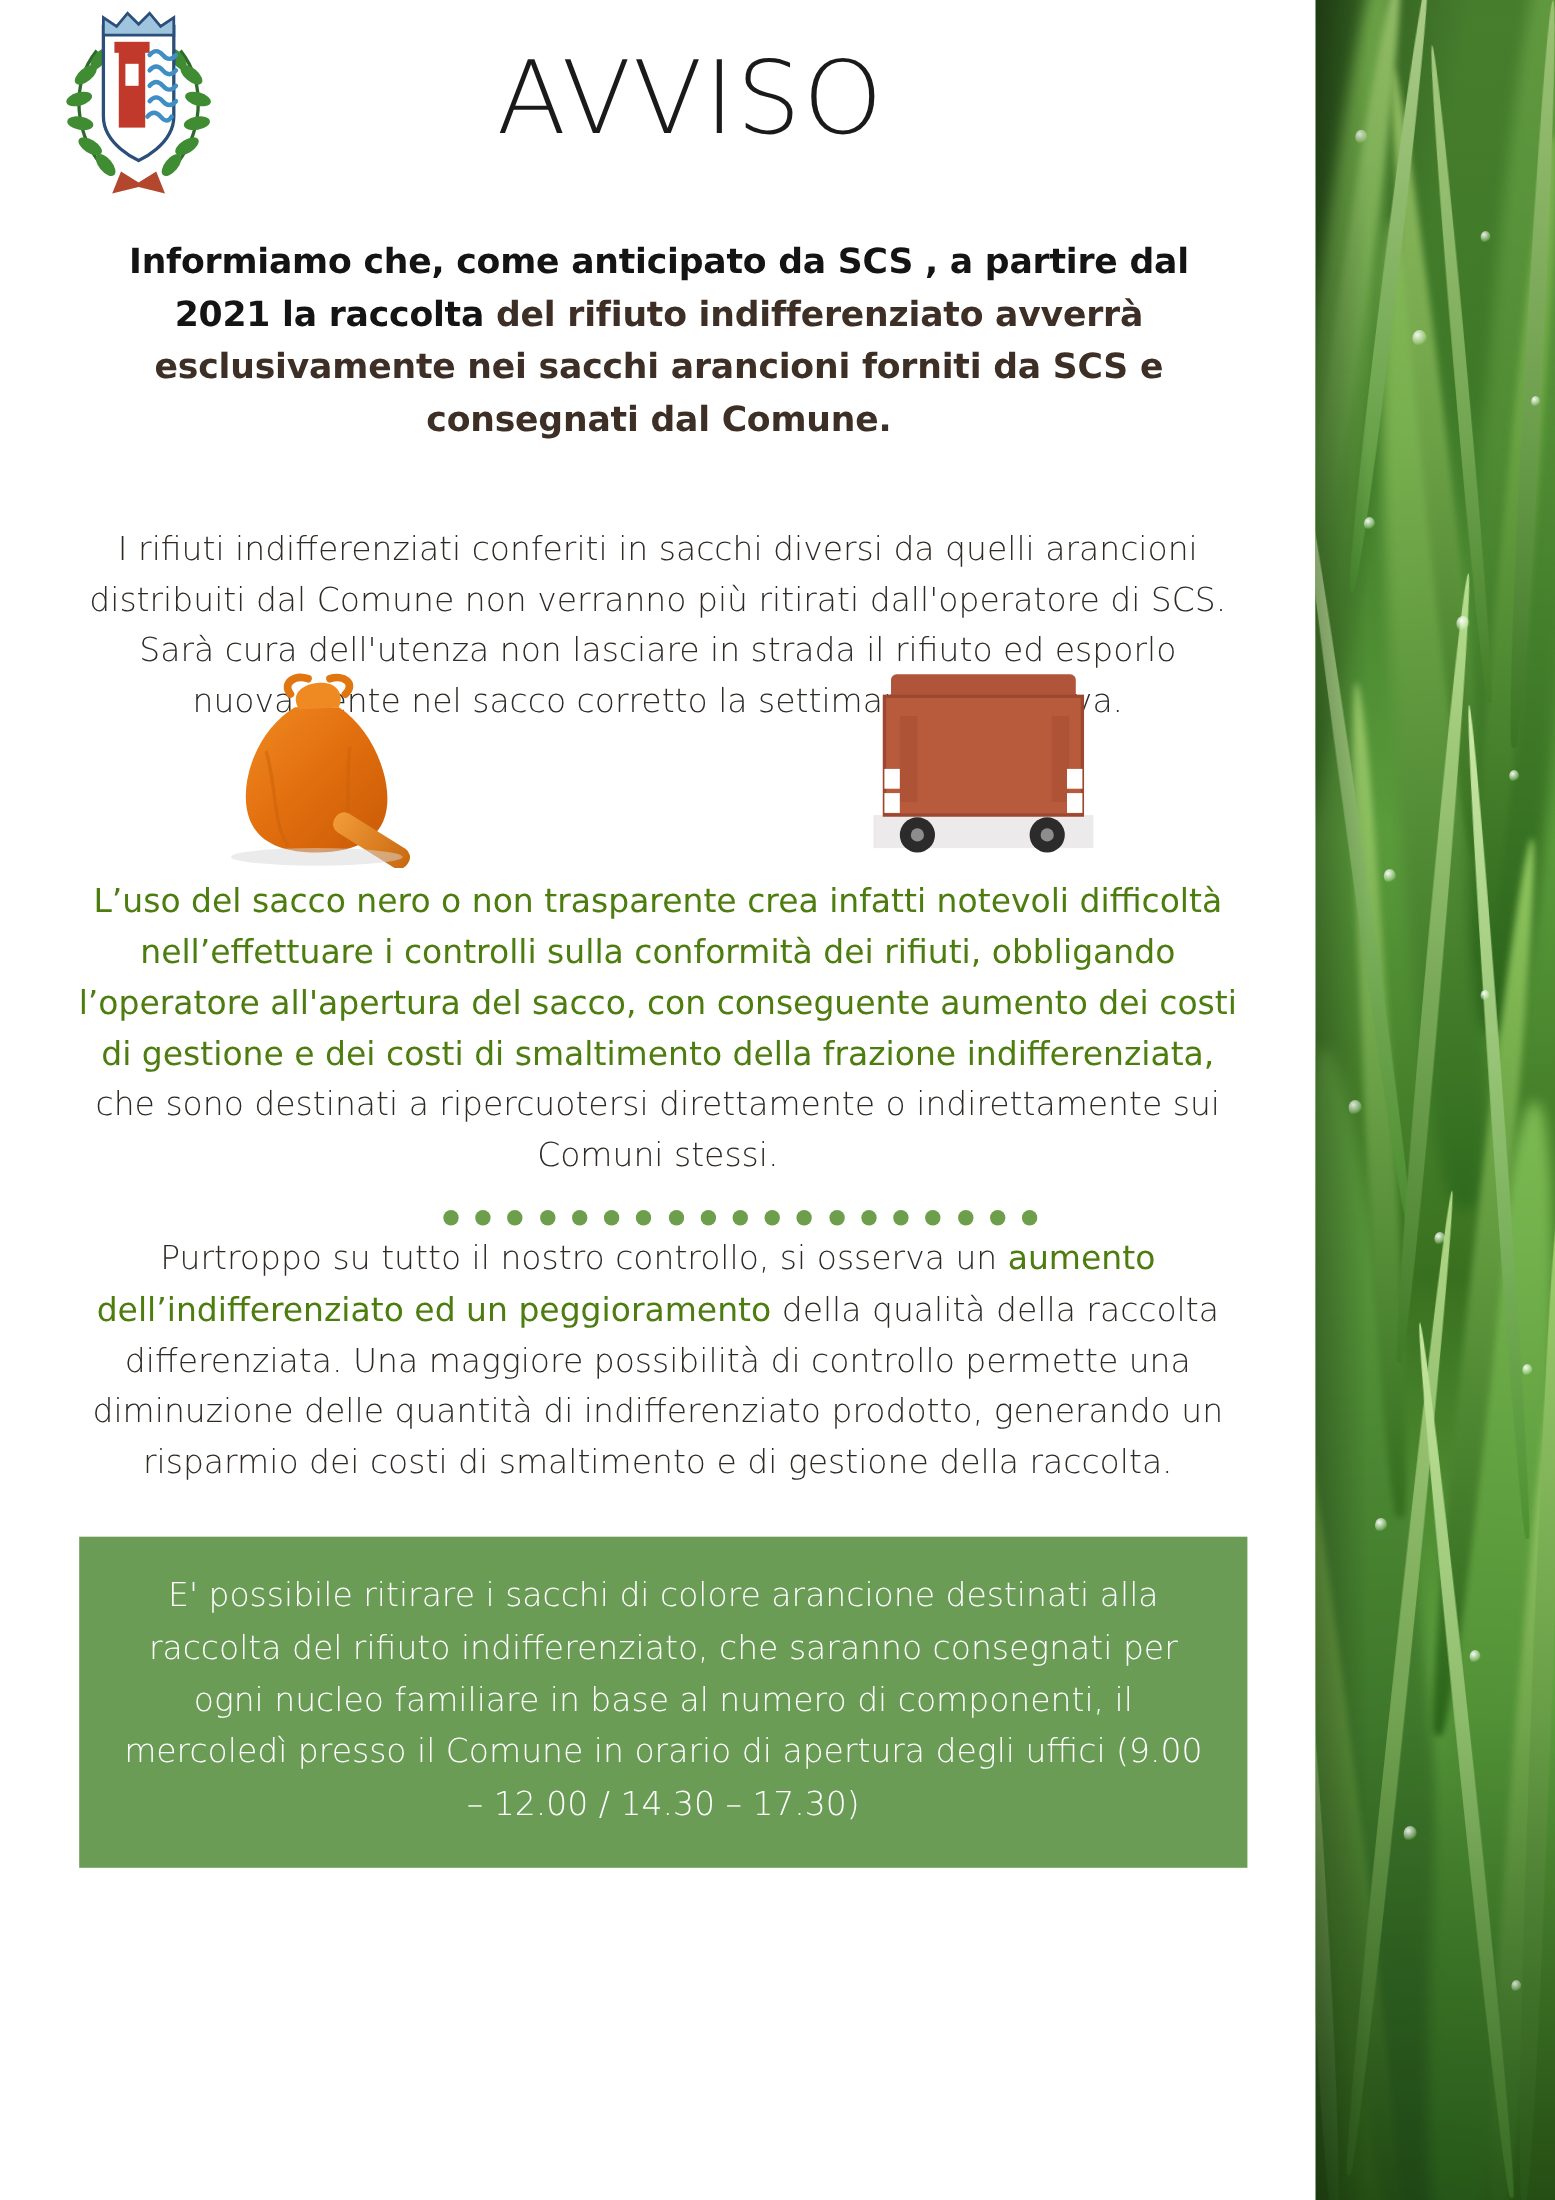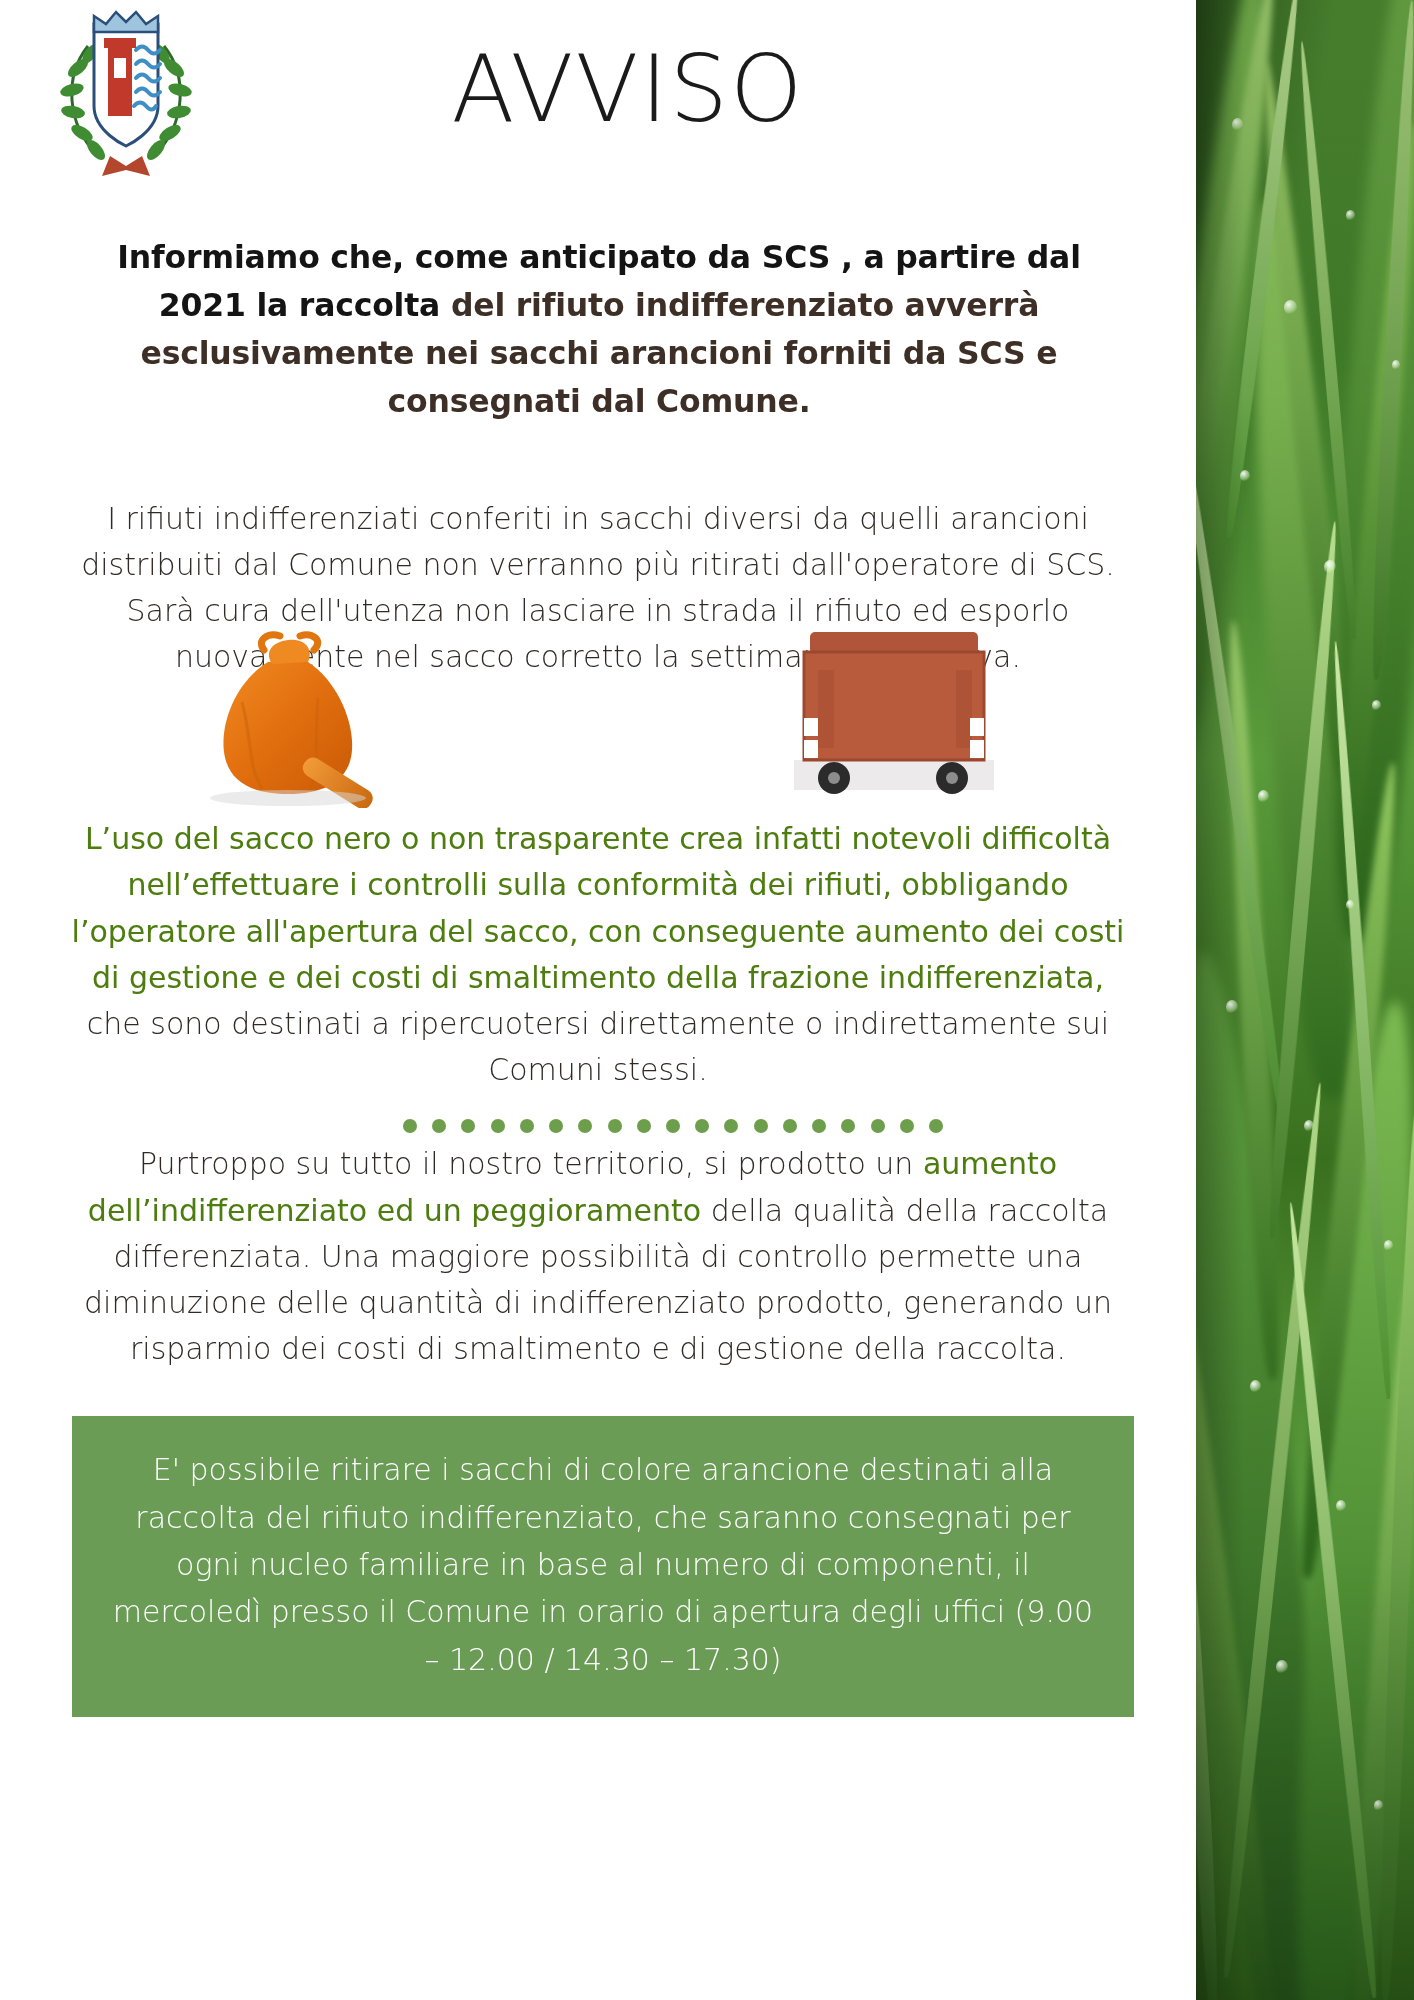--- a/index.html
+++ b/index.html
@@ -86,21 +86,21 @@
     font-family: "DejaVu Sans", sans-serif;
     font-weight: 300;
     font-size: 92px;
     letter-spacing: 2px;
     color: #1a1a1a;
     padding-left: 60px;
   }
 
   
   .lead {
-    margin: 19px 28px 0 30px;
+    margin: 0 28px 0 30px;
     text-align: center;
     font-family: "DejaVu Sans", sans-serif;
     font-weight: bold;
     font-size: 31.5px;
     line-height: 1.52;
     color: #3d2f26;
     letter-spacing: -0.2px;
   }
   .lead .dark { color: #141414; }
 
@@ -299,21 +299,21 @@
       <span></span>
       <span></span>
       <span></span>
       <span></span>
       <span></span>
       <span></span>
       <span></span>
     </div>
 
     <div class="para p3">
-      <span>Purtroppo su tutto il nostro territorio, si prodotto un </span><span class="semi">aumento dell’indifferenziato ed un peggioramento </span><span>della qualità della raccolta differenziata. Una maggiore possibilità di controllo permette una diminuzione delle quantità di indifferenziato prodotto, generando  un risparmio dei costi di smaltimento e di gestione della raccolta.</span>
+      <span>Purtroppo su tutto il nostro controllo, si osserva un </span><span class="semi">aumento dell’indifferenziato ed un peggioramento </span><span>della qualità della raccolta differenziata. Una maggiore possibilità di controllo permette una diminuzione delle quantità di indifferenziato prodotto, generando  un risparmio dei costi di smaltimento e di gestione della raccolta.</span>
     </div>
 
     <div class="callout">
       <span>E' possibile ritirare i sacchi di colore arancione destinati alla raccolta del rifiuto indifferenziato, che saranno consegnati per ogni nucleo familiare in base al numero di componenti, il mercoledì  presso il Comune in orario di apertura degli uffici (9.00 – 12.00 / 14.30 – 17.30)</span>
     </div>
 
   </div>
 
   <div class="photo-strip">
     <div class="grass-base"></div>

